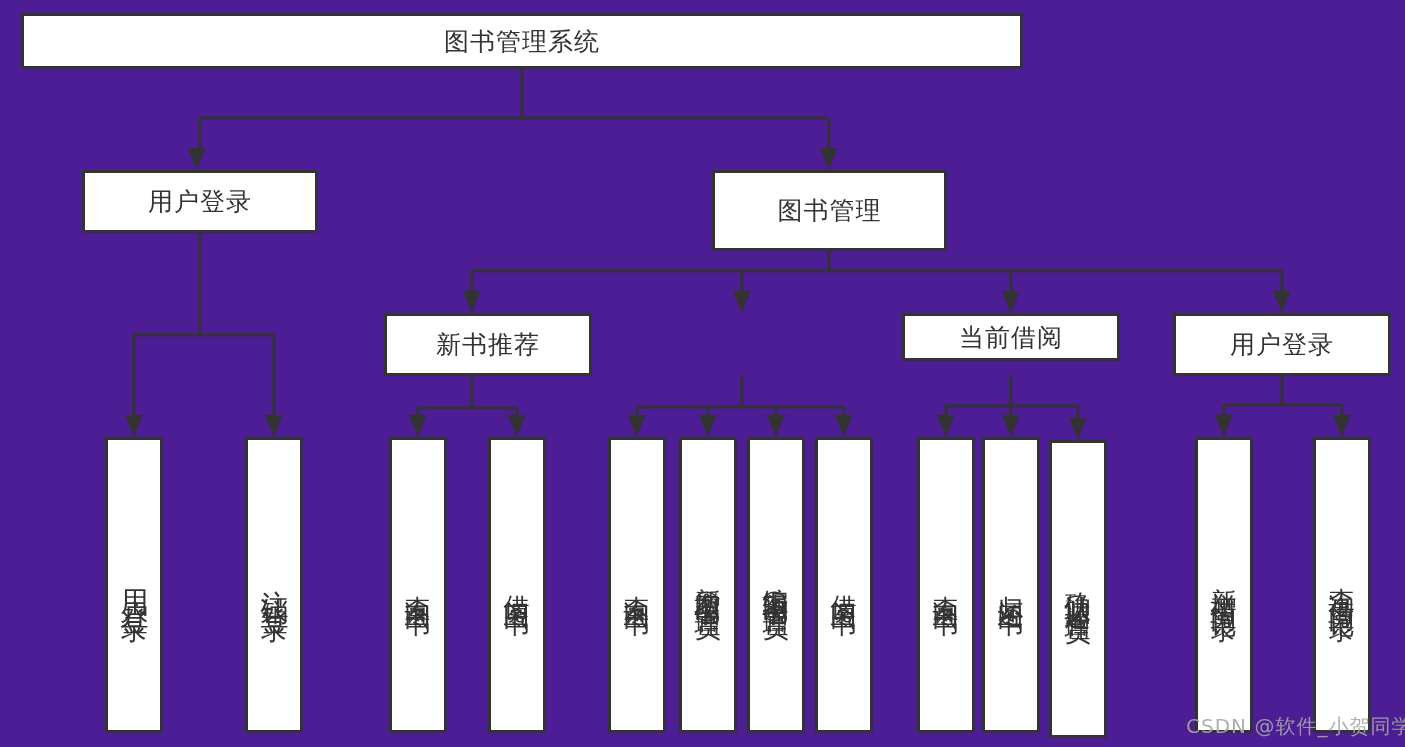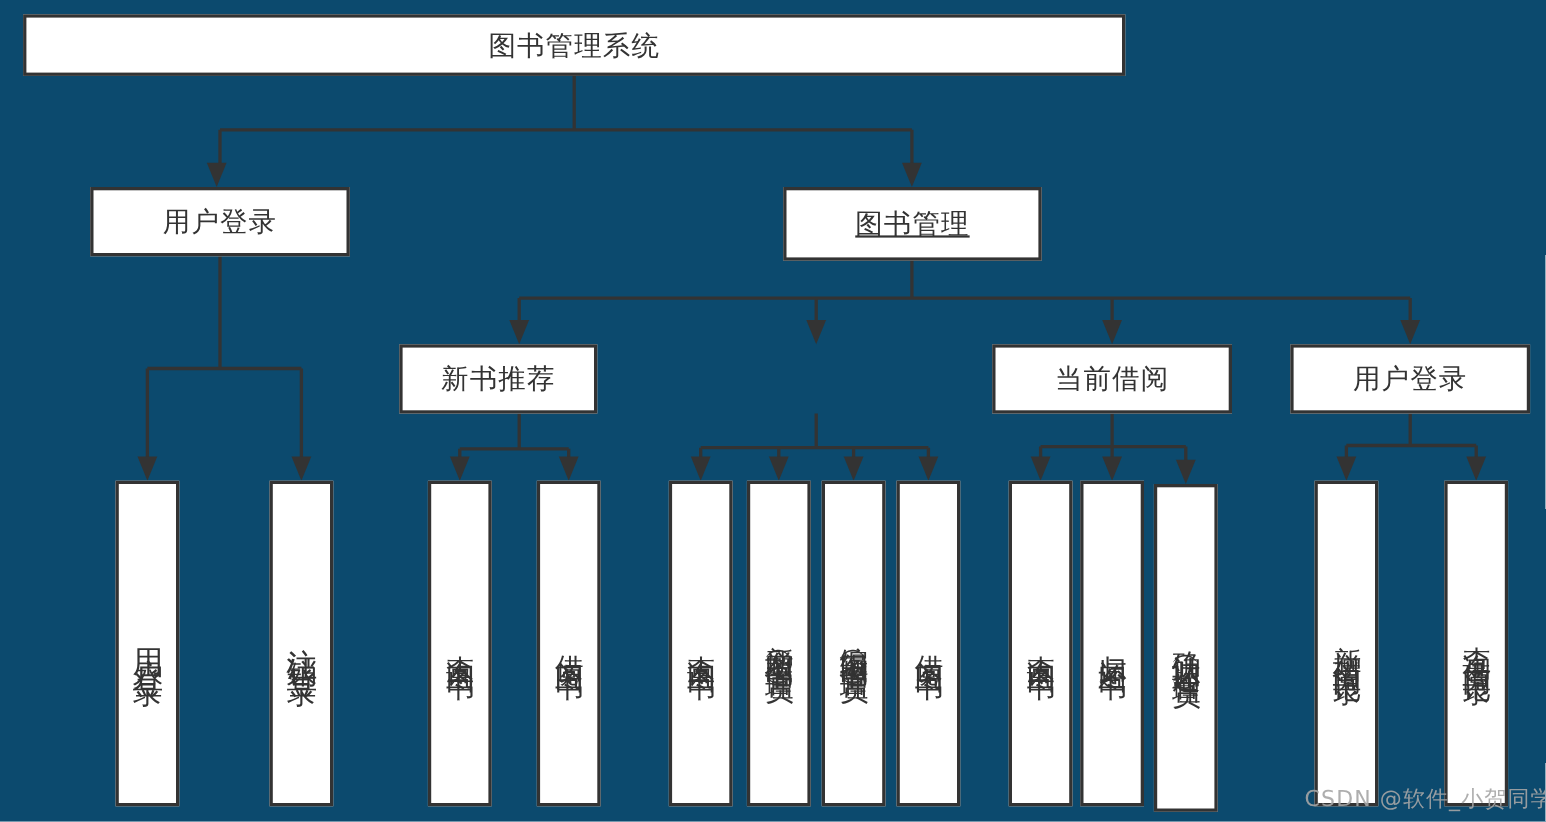--- a/index.html
+++ b/index.html
@@ -5,21 +5,21 @@
   html, body {
     margin: 0;
     padding: 0;
     background: #ffffff;
     font-family: "DejaVu Sans", "Liberation Sans", sans-serif;
   }
   .canvas {
     position: relative;
     width: 1405px;
     height: 747px;
-    background: #0c4a6e;
+    background: #4c1d95;
     overflow: hidden;
   }
   .wires {
     position: absolute;
     left: 0;
     top: 0;
     width: 1405px;
     height: 747px;
     z-index: 1;
   }
@@ -99,24 +99,24 @@
       <polygon points="1002,415 1020,415 1011,437"></polygon>
       <polygon points="1069,418 1087,418 1078,440"></polygon>
       <polygon points="1215,415 1233,415 1224,437"></polygon>
       <polygon points="1333,415 1351,415 1342,437"></polygon>
     </g>
   </svg>
 
   <div class="node node-h" style="left:21px; top:13px; width:1002px; height:56px;">图书管理系统</div>
 
   <div class="node node-h" style="left:82px; top:170px; width:236px; height:63px;">用户登录</div>
-  <div class="node node-h" style="left:712px; top:170px; width:235px; height:67px;text-decoration:underline;">图书管理</div>
+  <div class="node node-h" style="left:712px; top:170px; width:235px; height:81px;">图书管理</div>
 
-  <div class="node node-h" style="left:363px; top:313px; width:180px; height:63px;">新书推荐</div>
-  <div class="node node-h" style="left:902px; top:313px; width:218px; height:63px;">当前借阅</div>
+  <div class="node node-h" style="left:384px; top:313px; width:208px; height:63px;">新书推荐</div>
+  <div class="node node-h" style="left:902px; top:313px; width:218px; height:48px;">当前借阅</div>
   <div class="node node-h" style="left:1173px; top:313px; width:218px; height:63px;">用户登录</div>
 
   <div class="node leaf vs-wide" style="left:105px;">
     <span class="vtext">用户登录</span>
   </div>
   <div class="node leaf vs-wide" style="left:245px;">
     <span class="vtext">注销登录</span>
   </div>
 
   <div class="node leaf vs" style="left:389px;">

